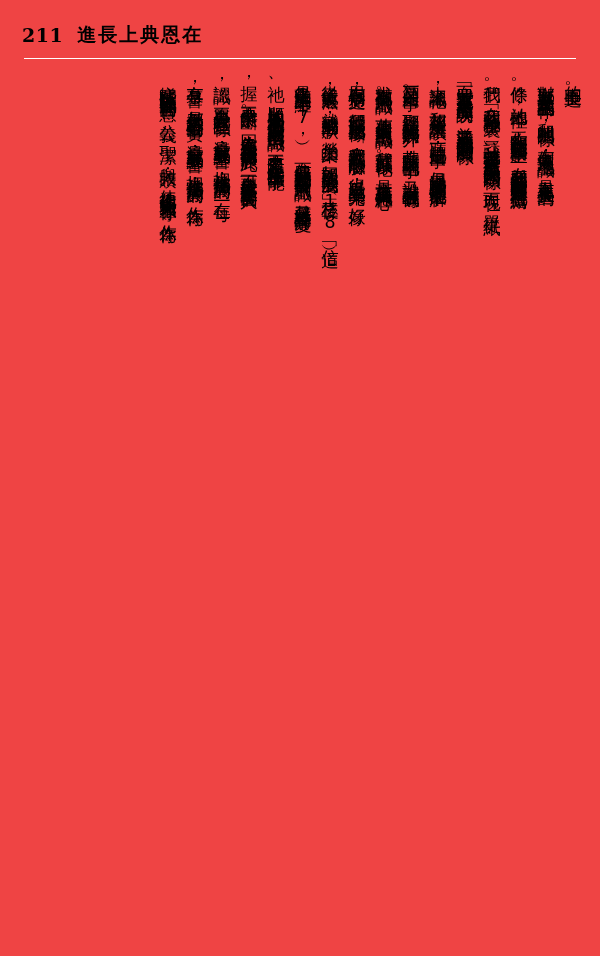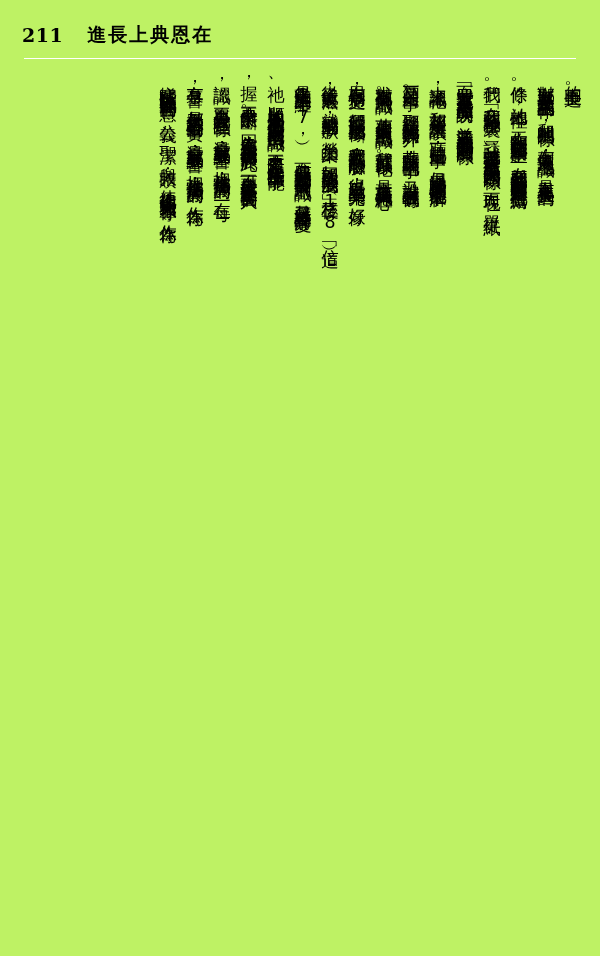--- a/index.html
+++ b/index.html
@@ -11,21 +11,21 @@
     width: 600px;
     height: 956px;
     font-family: "DejaVu Serif", "Liberation Serif", serif;
     color: #000000;
     overflow: hidden;
   }
   .page {
     position: relative;
     width: 600px;
     height: 956px;
-    background: #bef264;
+    background: #ef4444;
     box-sizing: border-box;
   }
   
   .header {
     position: absolute;
     top: 18px;
     left: 22px;
     right: 22px;
     height: 34px;
     display: flex;
@@ -36,21 +36,20 @@
     font-size: 19px;
     font-weight: bold;
     letter-spacing: 0.5px;
     font-family: "DejaVu Serif", "Liberation Serif", serif;
   }
   .header-title {
     font-size: 19px;
     font-weight: bold;
     letter-spacing: 2px;
     font-family: "DejaVu Sans", "Liberation Sans", sans-serif;
-    margin-left: 10px;
   }
   .rule {
     position: absolute;
     left: 24px;
     right: 24px;
     top: 58px;
     height: 0;
     border-top: 1px solid #ffffff;
   }
   

